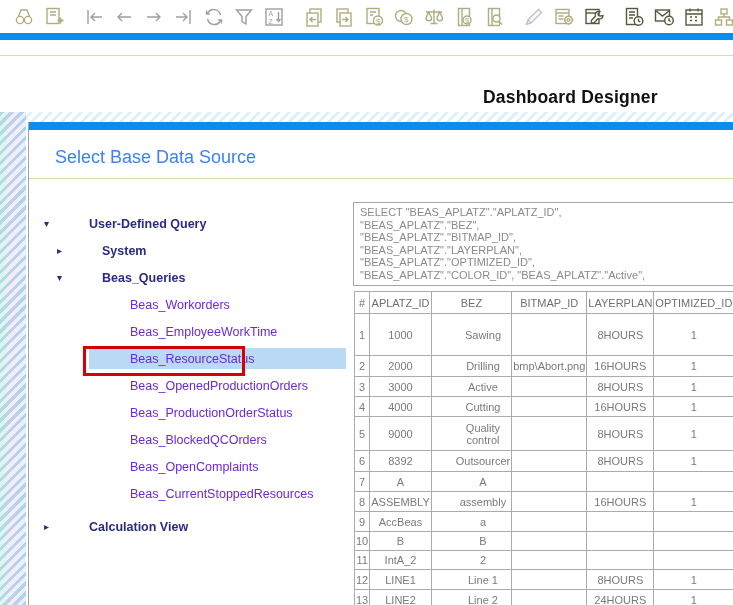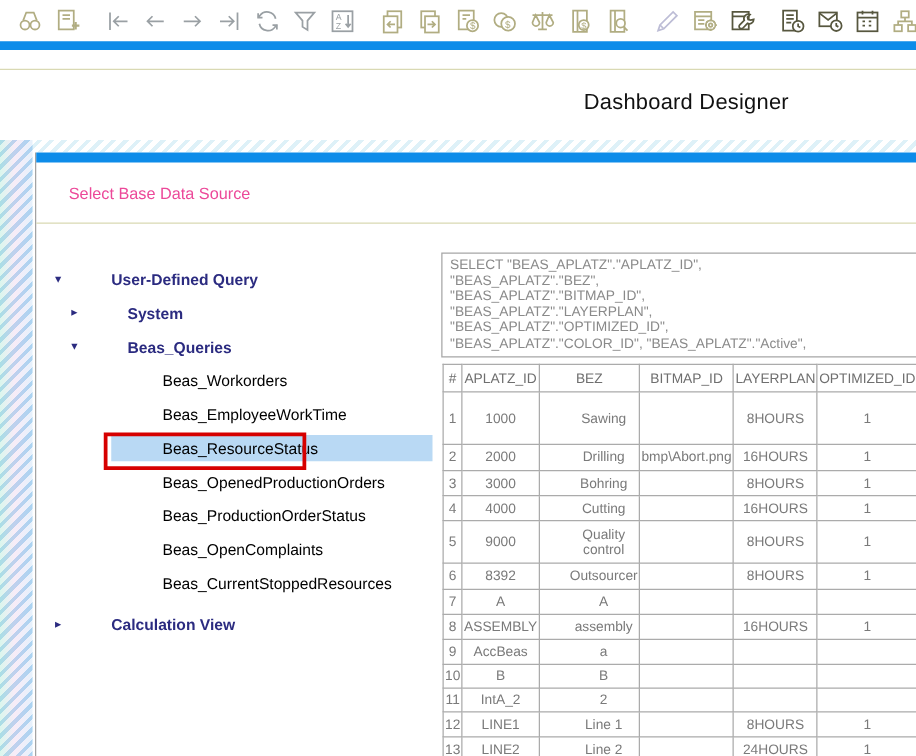--- a/index.html
+++ b/index.html
@@ -12,42 +12,42 @@
   .tool{width:24px;height:24px;margin-right:6px;flex:0 0 auto;}
   .tool.gap{margin-left:10px;}
   .tool svg{width:24px;height:24px;fill:none;stroke:currentColor;stroke-width:1.4;}
   .t-olive{color:#b1ad82;}
   .t-gray{color:#9aa0a4;}
   .t-dark{color:#57573f;}
   .t-lavender{color:#bdbdd6;}
 
   .blue-bar{position:absolute;left:0;top:33px;width:100%;height:7px;background:#0d8ce9;}
   .khaki-line{position:absolute;left:0;top:55px;width:100%;height:1px;background:#d9d9b3;}
-  .title{position:absolute;left:467px;top:71px;margin:0;font-size:17.5px;font-weight:normal;
+  .title{position:absolute;left:467px;top:71px;margin:16px;font-size:17.5px;font-weight:bold;
          color:#111;letter-spacing:.2px;}
 
   
   .stripe-band{position:absolute;left:0;top:112px;width:100%;height:10px;
                background:repeating-linear-gradient(135deg,#def1f8 0 3px,#fff 3px 7px);}
   .left-stripes{position:absolute;left:0;top:112px;width:26px;bottom:0;
                 background:repeating-linear-gradient(135deg,#b5daf2 0 3px,#fff 3px 7px);}
   .left-stripes::after{content:'';position:absolute;top:0;left:0;right:0;bottom:0;
                 background:linear-gradient(90deg,rgba(150,230,205,.35),rgba(225,180,225,.25) 45%,rgba(130,185,240,.2));}
 
   
   .panel{position:absolute;left:28px;top:122px;right:0;bottom:0;background:#fff;
          border-left:1px solid #a3a3a3;}
   .panel-top{height:8px;background:#0d8ce9;}
-  .panel-title{position:absolute;left:26px;top:25px;font-size:13px;color:#ec4899;}
+  .panel-title{position:absolute;left:26px;top:25px;font-size:18px;color:#3b82f6;}
   .panel-divider{position:absolute;left:0;top:56px;width:100%;height:1px;background:#d9d9b3;}
 
   
   .tree{position:absolute;left:0;top:88px;width:330px;}
   .tree-item{position:relative;height:27px;display:flex;align-items:center;font-size:12.5px;
-             color:#000000;cursor:default;}
+             color:#6d28d9;cursor:default;}
   .tree-item.bold{font-weight:bold;color:#2b2b80;}
   .tree-item.gap-top{margin-top:6px;}
   .lvl0{padding-left:15px;}
   .lvl1{padding-left:28px;}
   .lvl2{padding-left:69px;}
   .arrow{width:13px;font-size:10px;color:#2b2b80;font-family:"DejaVu Sans",sans-serif;flex:0 0 13px;}
   .tree-item.selected::before{content:'';position:absolute;left:60px;width:257px;top:3px;height:21px;
              background:#b9d9f4;}
   .lbl{position:relative;margin-left:32px;}
 
@@ -215,20 +215,23 @@
           <span class="lbl">Beas_EmployeeWorkTime</span>
         </div>
         <div class="tree-item lvl2 selected">
           <span class="lbl">Beas_ResourceStatus</span>
         </div>
         <div class="tree-item lvl2">
           <span class="lbl">Beas_OpenedProductionOrders</span>
         </div>
         <div class="tree-item lvl2">
           <span class="lbl">Beas_ProductionOrderStatus</span>
+        </div>
+        <div class="tree-item lvl2">
+          <span class="lbl">Beas_BlockedQCOrders</span>
         </div>
         <div class="tree-item lvl2">
           <span class="lbl">Beas_OpenComplaints</span>
         </div>
         <div class="tree-item lvl2">
           <span class="lbl">Beas_CurrentStoppedResources</span>
         </div>
         <div class="tree-item lvl0 bold gap-top">
           <span class="arrow">▸</span>
           <span class="lbl">Calculation View</span>
@@ -273,21 +276,21 @@
           <td>2000</td>
           <td class="wrap">Drilling</td>
           <td>bmp\Abort.png</td>
           <td>16HOURS</td>
           <td>1</td>
           <td></td>
         </tr>
         <tr style="height: 20px;">
           <td>3</td>
           <td>3000</td>
-          <td class="wrap">Bohring</td>
+          <td class="wrap">Active</td>
           <td></td>
           <td>8HOURS</td>
           <td>1</td>
           <td></td>
         </tr>
         <tr style="height: 20px;">
           <td>4</td>
           <td>4000</td>
           <td class="wrap">Cutting</td>
           <td></td>

